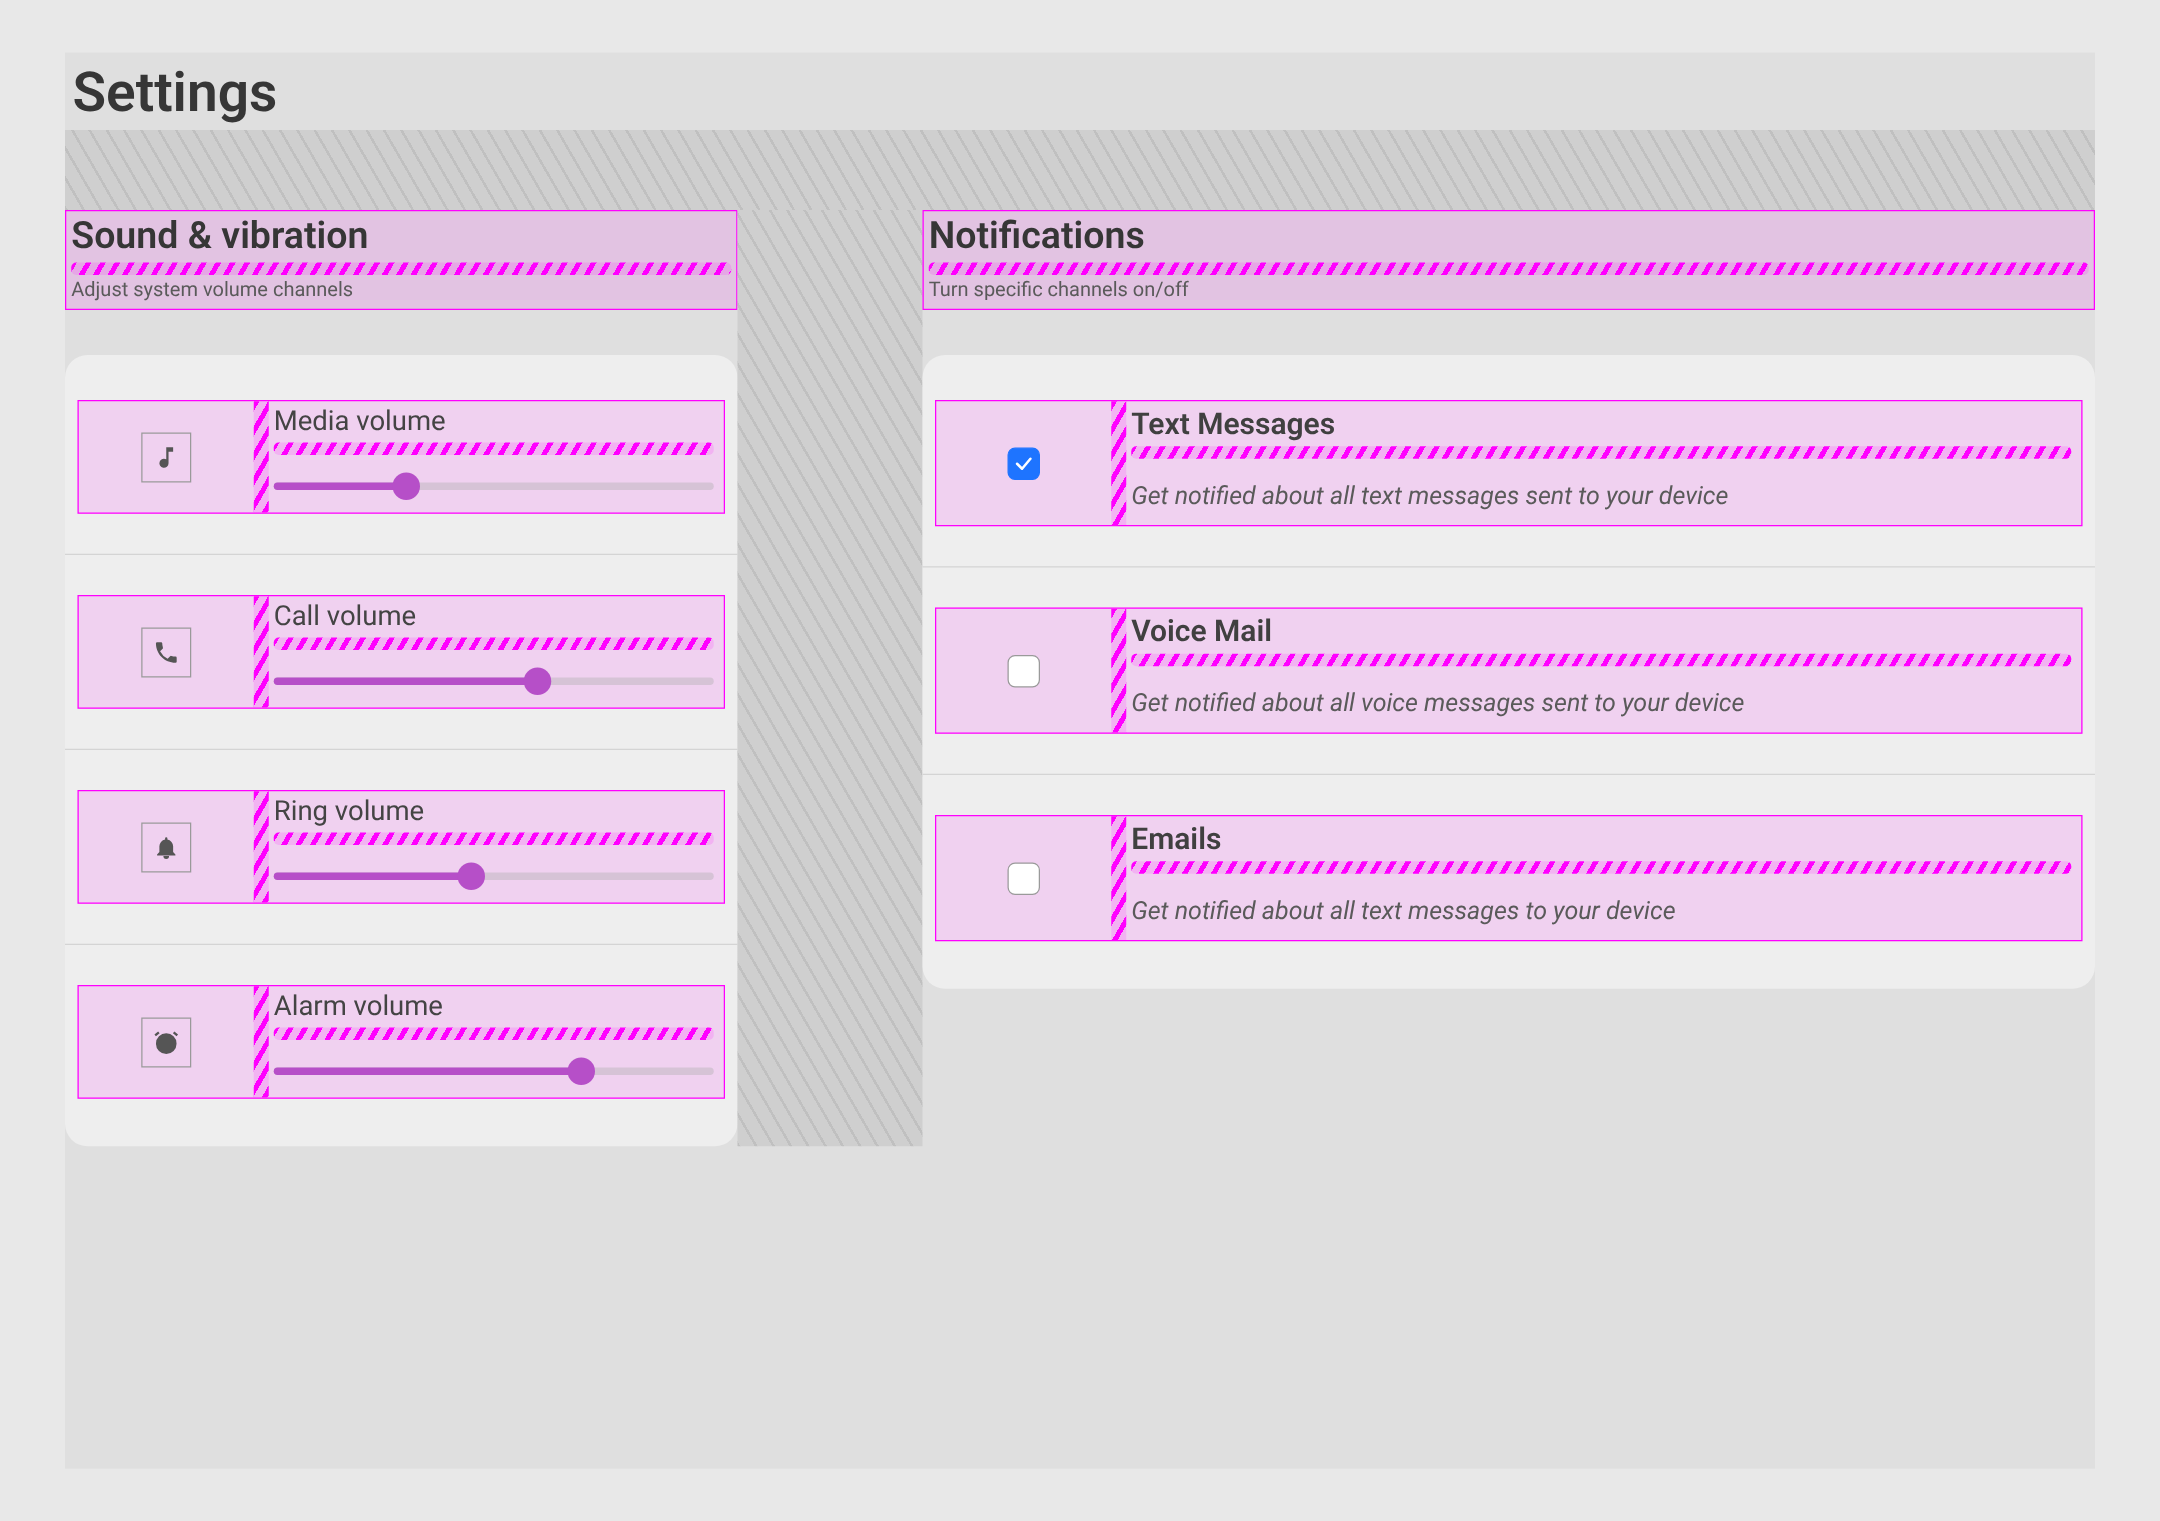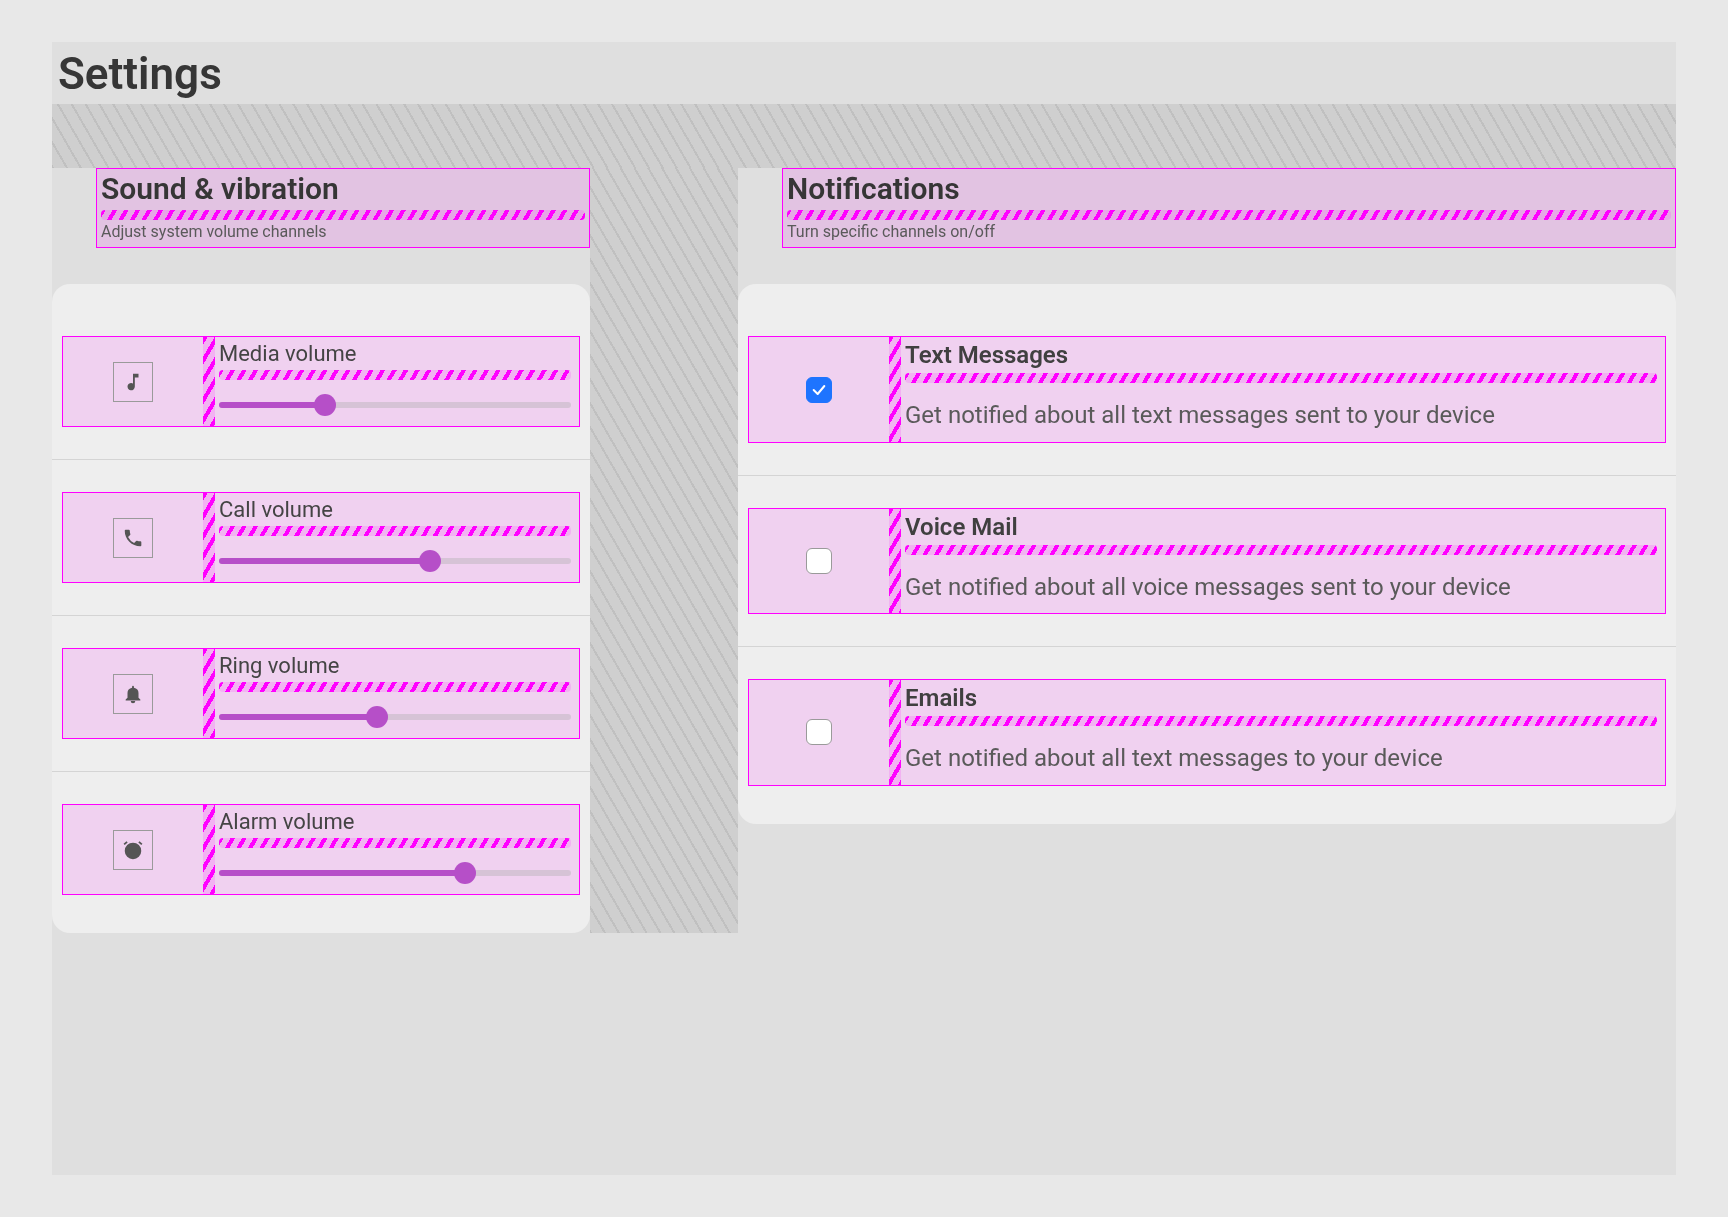--- a/index.html
+++ b/index.html
@@ -73,21 +73,20 @@
     align-self: stretch;
   }
   .col-right {
     flex: 1 1 auto;
   }
 
   .section-header {
     background: var(--hl-bg);
     border: 1px solid var(--hl-border);
     padding: 2px 4px 6px 4px;
-    margin-left: 44px;
   }
   .section-title {
     font-size: 30px;
     font-weight: 600;
   }
   .section-sub {
     font-size: 16px;
     color: var(--subtext);
     margin-top: 2px;
   }
@@ -102,21 +101,21 @@
       rgba(255,0,255,0.15) 4px,
       rgba(255,0,255,0.15) 10px
     );
     border-radius: 4px;
   }
 
   .card {
     background: var(--card-bg);
     border-radius: 18px;
     margin-top: 36px;
-    padding-top: 20px;
+    padding-top: 4px;
     padding-bottom: 6px;
   }
 
   .row {
     display: flex;
     align-items: stretch;
     margin: 32px 10px;
     background: var(--hl-bg);
     border: 1px solid var(--hl-border);
   }
@@ -225,24 +224,25 @@
     stroke-linecap: round;
     stroke-linejoin: round;
   }
 
   .notif-title {
     font-size: 24px;
     font-weight: 600;
     color: #404040;
   }
   .notif-desc {
-    font-size: 24px;
+    font-size: 20px;
     color: var(--subtext);
     margin-top: 16px;
     line-height: 1.35;
+    font-style: italic;
   }
 
   .card-divider {
     height: 1px;
     background: var(--divider);
   }
 </style>
 </head>
 <body>
 

